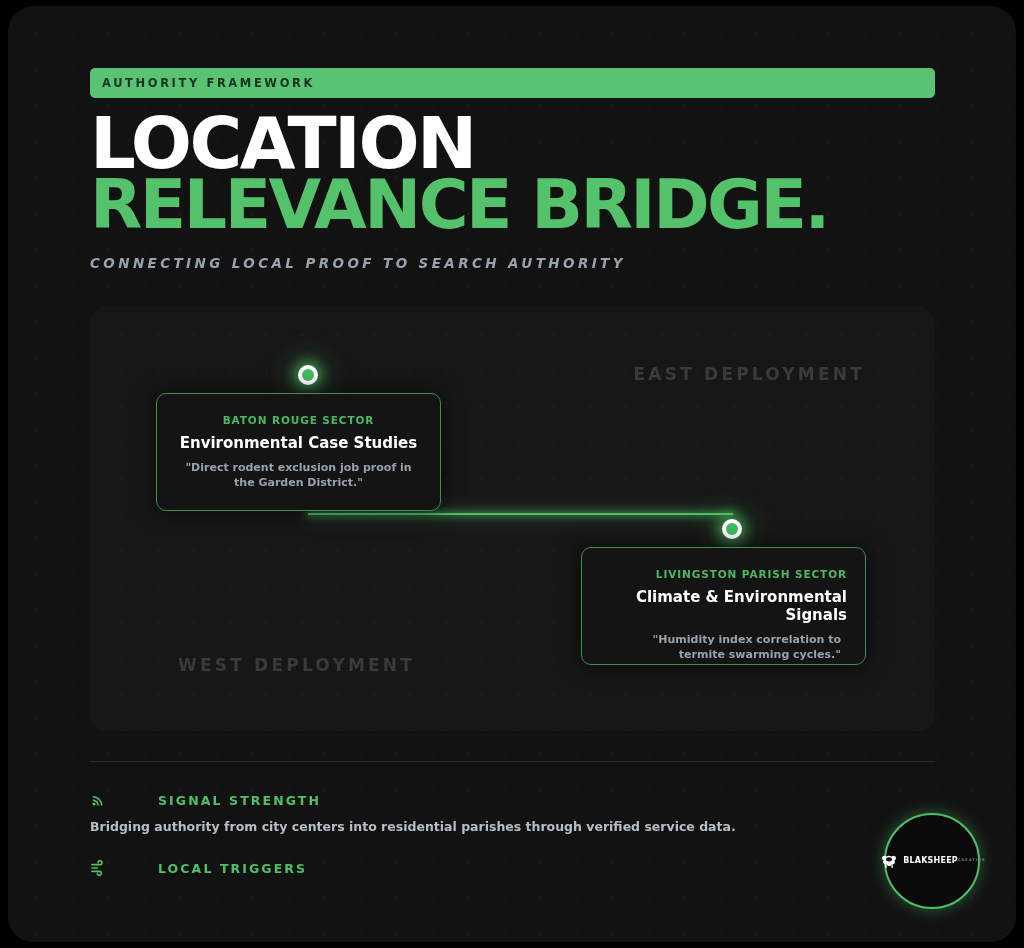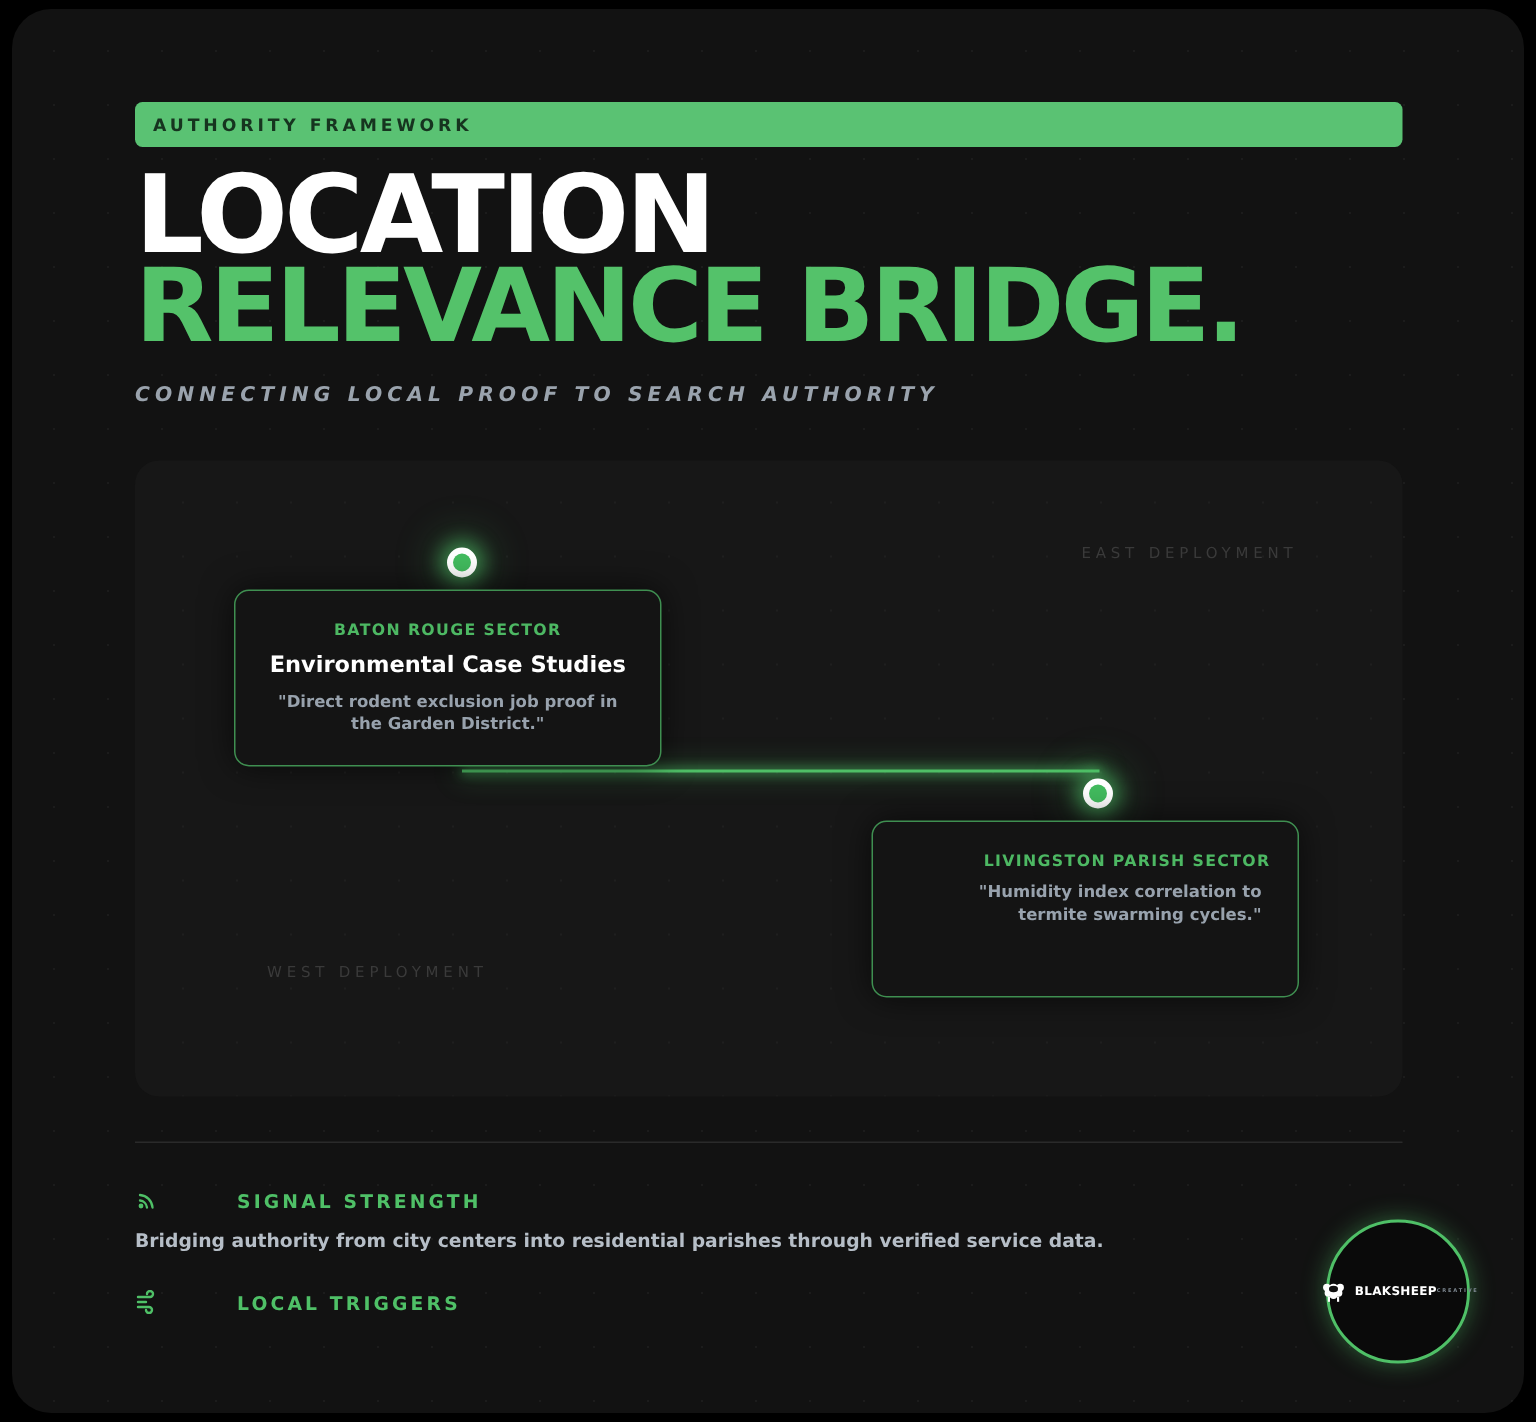--- a/index.html
+++ b/index.html
@@ -108,27 +108,27 @@
     position: absolute;
     inset: 0;
     background-image: radial-gradient(rgba(255,255,255,0.035) 1px, transparent 1px);
     background-size: 36px 36px;
     background-position: 14px 10px;
     pointer-events: none;
   }
 
   .deploy-label {
     position: absolute;
-    font-size: 10px;
-    font-weight: normal;
+    font-size: 17px;
+    font-weight: bold;
     letter-spacing: 3.2px;
     color: #3a3a3a;
   }
   .deploy-east { right: 70px; top: 57px; }
-  .deploy-west { left: 88px;  top: 336px; text-align: right; }
+  .deploy-west { left: 88px;  top: 348px; text-align: right; }
 
   
   .connector {
     position: absolute;
     left: 218px;
     top: 206px;
     width: 425px;
     height: 2px;
     background: #4fbf66;
     box-shadow: 0 0 7px 1px rgba(79,191,102,0.75),
@@ -299,20 +299,21 @@
           </div>
 
         <div class="sector-card card-a">
           <div class="sector-tag">BATON ROUGE SECTOR</div>
           <div class="sector-title">Environmental Case Studies</div>
           <div class="sector-quote">"Direct rodent exclusion job proof in the Garden District."</div>
         </div>
 
         <div class="sector-card card-b">
           <div class="sector-tag">LIVINGSTON PARISH SECTOR</div>
+          <div class="sector-title">Climate &amp; Environmental Signals</div>
           <div class="sector-quote">"Humidity index correlation to termite swarming cycles."</div>
         </div>
       </div>
 
       <div class="divider"></div>
 
       <div class="notes">
 
         <div class="note-block">
           <div class="note-head">

